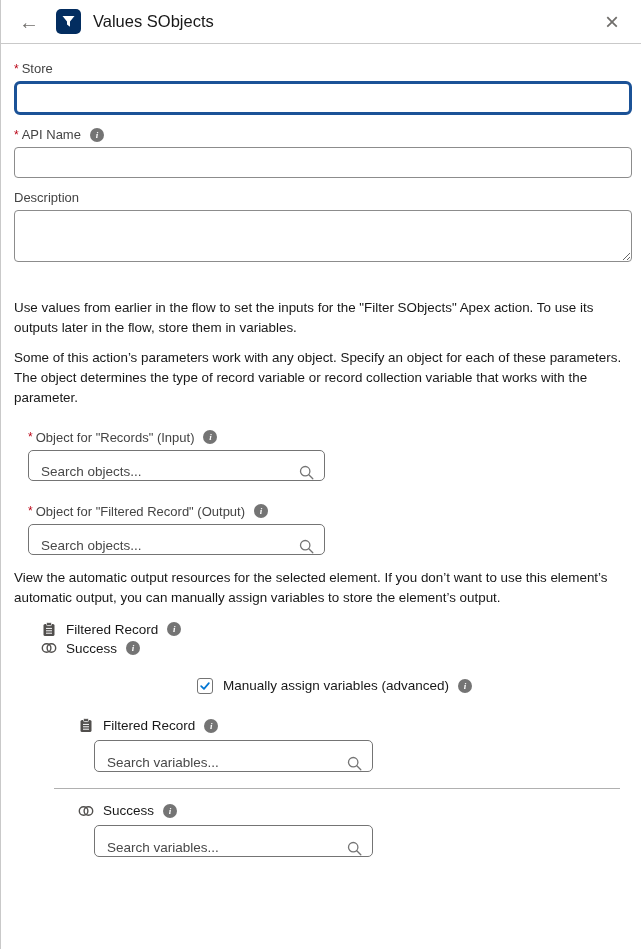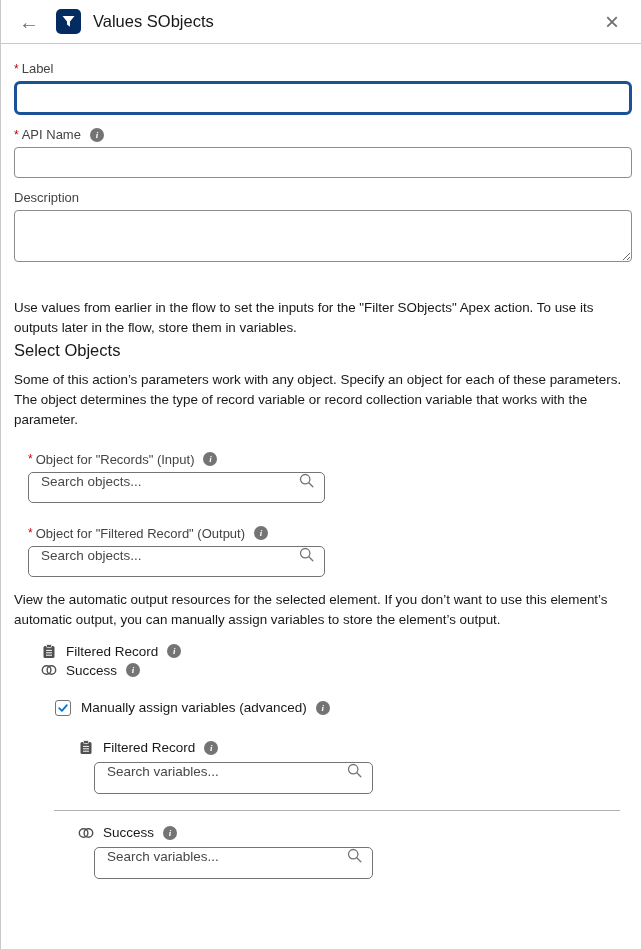--- a/index.html
+++ b/index.html
@@ -52,35 +52,35 @@
   .textarea {
     width:100%; height:52px; border:1px solid #8c8c8c; border-radius:4px;
     font-size:14px; padding:6px 12px; resize:both;
     font-family:"Liberation Sans", sans-serif; outline:none;
   }
   .fgroup { margin-bottom:12px; }
   .para { font-size:13.4px; line-height:1.5; margin:0; }
   .h2 { font-size:16.5px; font-weight:400; margin:0; }
   
   .search-box {
-    display:flex; align-items:flex-start; width:297px; height:31px;
+    display:flex; align-items:flex-end; width:297px; height:31px;
     border:1px solid #747474; border-radius:5px; padding:0 10px; background:#fff;
   }
   .search-box input {
     border:none; outline:none; flex:1; font-size:13.5px; min-width:0;
     font-family:"Liberation Sans", sans-serif; color:#181818;
   }
   .search-box input::placeholder { color:#484848; opacity:1; }
   .object-field { margin-left:14px; margin-top:21px; }
   
   .resource-list { margin:12px 0 0 27px; }
   .resource-item { display:flex; align-items:center; height:19px; font-size:13.5px; }
   .res-icon { width:16px; height:16px; margin-right:9px; display:flex; align-items:center; justify-content:center; }
   
-  .checkbox-row { display:flex; align-items:center; margin:20px 0 0 41px; font-size:13.5px; }
+  .checkbox-row { display:flex; align-items:center; margin:20px 0 0 23px; font-size:13.5px;justify-content:center; }
   .checkbox {
     width:16px; height:16px; border:1px solid #747474; border-radius:3px;
     background:#fff; margin-right:10px; display:flex; align-items:center;
     justify-content:center; cursor:pointer; flex:0 0 auto;
   }
   
   .store-heading { margin:16px 0 0 49px; }
   .store-field { margin-left:64px; margin-top:24px; }
   .store-field .label-row { display:flex; align-items:center; margin-bottom:6px; font-size:13.5px; }
   .store-field .search-box { margin-left:16px; width:279px; height:32px; }
@@ -98,21 +98,21 @@
   </span>
   <span class="header-title">Values SObjects</span>
   <span class="close-btn">×</span>
 </div>
 
 <div class="content">
 
   <div class="fgroup">
     <div class="field-label">
       <span class="req">*</span>
-      <span>Label</span>
+      <span>Store</span>
     </div>
     <input class="text-input focused" type="text" style="">
   </div>
 
   <div class="fgroup">
     <div class="field-label">
       <span class="req">*</span>
       <span>API Name</span>
       <span class="info-icon">i</span>
     </div>
@@ -121,21 +121,20 @@
 
   <div class="fgroup">
     <div class="field-label">
       <span>Description</span>
     </div>
     <textarea class="textarea" style=""></textarea>
   </div>
 
   <p class="para" style="margin-top:32px;">Use values from earlier in the flow to set the inputs for the "Filter SObjects" Apex action. To use its outputs later in the flow, store them in variables.</p>
 
-  <h2 class="h2" style="margin-top:3px;">Select Objects</h2>
   <p class="para" style="margin-top:10px;">Some of this action’s parameters work with any object. Specify an object for each of these parameters. The object determines the type of record variable or record collection variable that works with the parameter.</p>
 
   <div class="object-field">
     <div class="field-label">
       <span class="req">*</span>
       <span>Object for "Records" (Input)</span>
       <span class="info-icon">i</span>
     </div>
     <div class="search-box">
       <input type="text" placeholder="Search objects..." style="">

